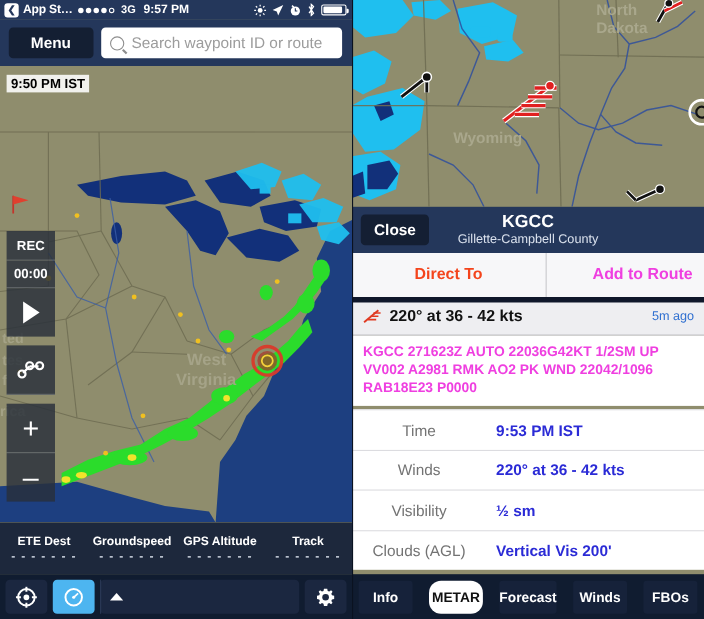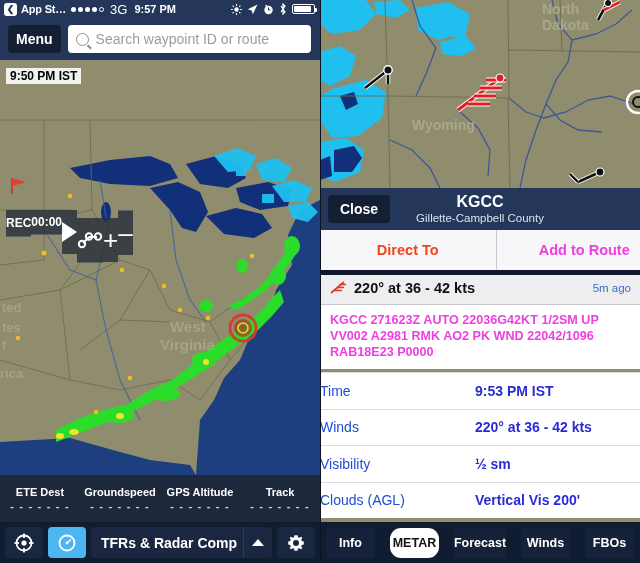--- a/index.html
+++ b/index.html
@@ -18,54 +18,54 @@
     position:absolute;top:0;left:0;width:320px;height:18px;
     background:#24375b;color:#fff;font-size:11px;font-weight:bold;
     display:flex;align-items:center;z-index:40;
   }
   .sb-back{margin-left:4px;width:13px;height:13px;background:#fff;border-radius:3px;
            display:flex;align-items:center;justify-content:center;color:#24375b;font-size:9px;}
   .sb-app{margin-left:4px;font-size:11px;font-weight:600;letter-spacing:-0.2px;}
   .sb-dots{margin-left:5px;display:flex;align-items:center;gap:2px;}
   .sb-dots i{display:block;width:5px;height:5px;border-radius:50%;background:#fff;}
   .sb-dots i.hollow{background:transparent;border:1px solid #fff;width:3px;height:3px;}
-  .sb-carrier{margin-left:6px;font-size:13px;font-weight:400;}
+  .sb-carrier{margin-left:6px;font-size:10px;font-weight:700;}
   .sb-time{margin-left:7px;font-size:11px;font-weight:bold;}
   .sb-right{margin-left:auto;display:flex;align-items:center;gap:5px;margin-right:5px;}
   .sb-right svg{display:block;}
   .battery{width:23px;height:10px;border:1px solid #fff;border-radius:2px;position:relative;padding:1px;box-sizing:border-box;}
   .battery::after{content:"";position:absolute;right:-3px;top:3px;width:2px;height:4px;background:#fff;border-radius:0 1px 1px 0;}
   .battery i{display:block;height:100%;background:#fff;border-radius:1px;}
 
   
   .searchbar{
     position:absolute;top:18px;left:0;width:320px;height:42px;
     background:#24375b;display:flex;align-items:center;z-index:39;
   }
   .menu-btn{
     margin-left:8px;background:#141f33;color:#fff;font-size:14px;font-weight:bold;
-    padding:7px 8px;border-radius:4px;border:none;cursor:pointer;line-height:1;
+    padding:7px 20px;border-radius:4px;border:none;cursor:pointer;line-height:1;
   }
   .search-field{
     margin-left:7px;margin-right:9px;flex:1;height:28px;background:#fff;border-radius:4px;
     display:flex;align-items:center;padding:0 8px;box-sizing:border-box;
   }
   .search-field .ph{color:#9c9c9c;font-size:14px;margin-left:7px;}
   .mag{width:11px;height:11px;border:1.6px solid #8e8e8e;border-radius:50%;position:relative;flex:none;}
   .mag::after{content:"";position:absolute;right:-4px;bottom:-3px;width:5px;height:1.6px;background:#8e8e8e;transform:rotate(45deg);}
 
   
   .map-left{position:absolute;top:60px;left:0;width:320px;height:415px;overflow:hidden;background:#8f8d6d;}
   .radar-ts{
     position:absolute;top:8px;left:6px;background:rgba(255,255,255,0.88);color:#000;
     font-size:12px;font-weight:bold;padding:1px 4px;z-index:12;
   }
 
   
-  .maptools{position:absolute;left:6px;top:150px;width:44px;z-index:14;display:flex;}
+  .maptools{position:absolute;left:6px;top:150px;width:44px;z-index:14;display:flex;flex-direction:column;}
   .mt{background:rgba(40,48,58,0.82);color:#fff;width:44px;display:flex;align-items:center;justify-content:center;
       font-size:13px;font-weight:bold;border-bottom:1px solid rgba(255,255,255,0.18);cursor:pointer;}
   .mt.rec{height:26px;font-size:12px;}
   .mt.timer{height:24px;font-size:12px;font-weight:bold;}
   .mt.play{height:44px;border-bottom:none;}
   .mt.route{height:44px;margin-top:8px;}
   .mt.zin{height:44px;margin-top:8px;font-size:26px;font-weight:300;border-bottom:none;}
   .mt.zout{height:44px;font-size:26px;font-weight:300;border-top:1px solid rgba(255,255,255,0.18);border-bottom:none;}
   .tri-play{width:0;height:0;border-left:15px solid #fff;border-top:10px solid transparent;border-bottom:10px solid transparent;}
 
@@ -114,21 +114,21 @@
             display:flex;align-items:center;border-bottom:1px solid #c8c8cc;z-index:18;}
   .wind-icon{margin-left:9px;width:19px;height:15px;flex:none;}
   .wind-txt{margin-left:6px;font-size:14.5px;font-weight:bold;color:#111;}
   .wind-ago{margin-left:auto;margin-right:9px;font-size:11.5px;color:#2f6fd0;}
 
   .metar-raw{position:absolute;top:305px;left:0;width:320px;padding:7px 10px 9px 10px;box-sizing:border-box;
              background:#fff;color:#ef3fe0;font-size:12.6px;font-weight:bold;line-height:16px;z-index:17;}
 
   .kv-list{position:absolute;top:372px;left:0;width:320px;background:#fff;z-index:16;}
   .kv-row{display:flex;align-items:center;height:36.5px;border-top:1px solid #dcdce0;padding-right:10px;box-sizing:border-box;}
-  .kv-k{width:155px;text-align:left;padding-right:9px;font-size:14px;color:#1d4ed8;font-weight:normal;box-sizing:border-box;}
+  .kv-k{width:131px;text-align:center;padding-right:9px;font-size:14px;color:#737373;font-weight:normal;box-sizing:border-box;}
   .kv-v{flex:1;font-size:14px;color:#2b2bd6;font-weight:bold;}
 
   .tabbar{position:absolute;top:522px;left:0;width:320px;height:41px;background:#101c30;
           display:flex;align-items:center;padding:0 6px;box-sizing:border-box;gap:15px;z-index:31;}
   .tab{flex:1;height:30px;background:#16223a;color:#fff;border-radius:3px;display:flex;
        align-items:center;justify-content:center;font-size:12.5px;font-weight:bold;cursor:pointer;}
   .tab.active{background:#fff;color:#111;border-radius:11px;}
 
   .divider{position:absolute;top:0;left:320px;width:1px;height:563px;background:#0a1220;z-index:60;}
 </style>
@@ -341,21 +341,20 @@
         </svg>
       </div>
       <div class="tb-btn sq active">
         <svg width="20" height="20" viewBox="0 0 20 20">
           <circle cx="10" cy="10" r="7.5" fill="none" stroke="#fff" stroke-width="1.8"></circle>
           <line x1="10" y1="10" x2="14" y2="6.5" stroke="#fff" stroke-width="1.6"></line>
           <circle cx="10" cy="10" r="1.4" fill="#fff"></circle>
         </svg>
       </div>
       <div class="layer-btn">
-        <span class="lbl">TFRs &amp; Radar Comp</span>
         <span class="car">
           <span class="caret-up"></span>
         </span>
       </div>
       <div class="tb-btn sq">
         <svg width="20" height="20" viewBox="0 0 20 20">
           <path d="M10,2.2 L11.5,2.2 L11.9,4.2 L13.3,4.8 L15,3.7 L16.3,5 L15.2,6.7 L15.8,8.1 L17.8,8.5 L17.8,10 L17.8,11.5 L15.8,11.9 L15.2,13.3 L16.3,15 L15,16.3 L13.3,15.2 L11.9,15.8 L11.5,17.8 L10,17.8 L8.5,17.8 L8.1,15.8 L6.7,15.2 L5,16.3 L3.7,15 L4.8,13.3 L4.2,11.9 L2.2,11.5 L2.2,10 L2.2,8.5 L4.2,8.1 L4.8,6.7 L3.7,5 L5,3.7 L6.7,4.8 L8.1,4.2 L8.5,2.2 Z" fill="#fff"></path>
           <circle cx="10" cy="10" r="3" fill="#1b2740"></circle>
         </svg>
       </div>

